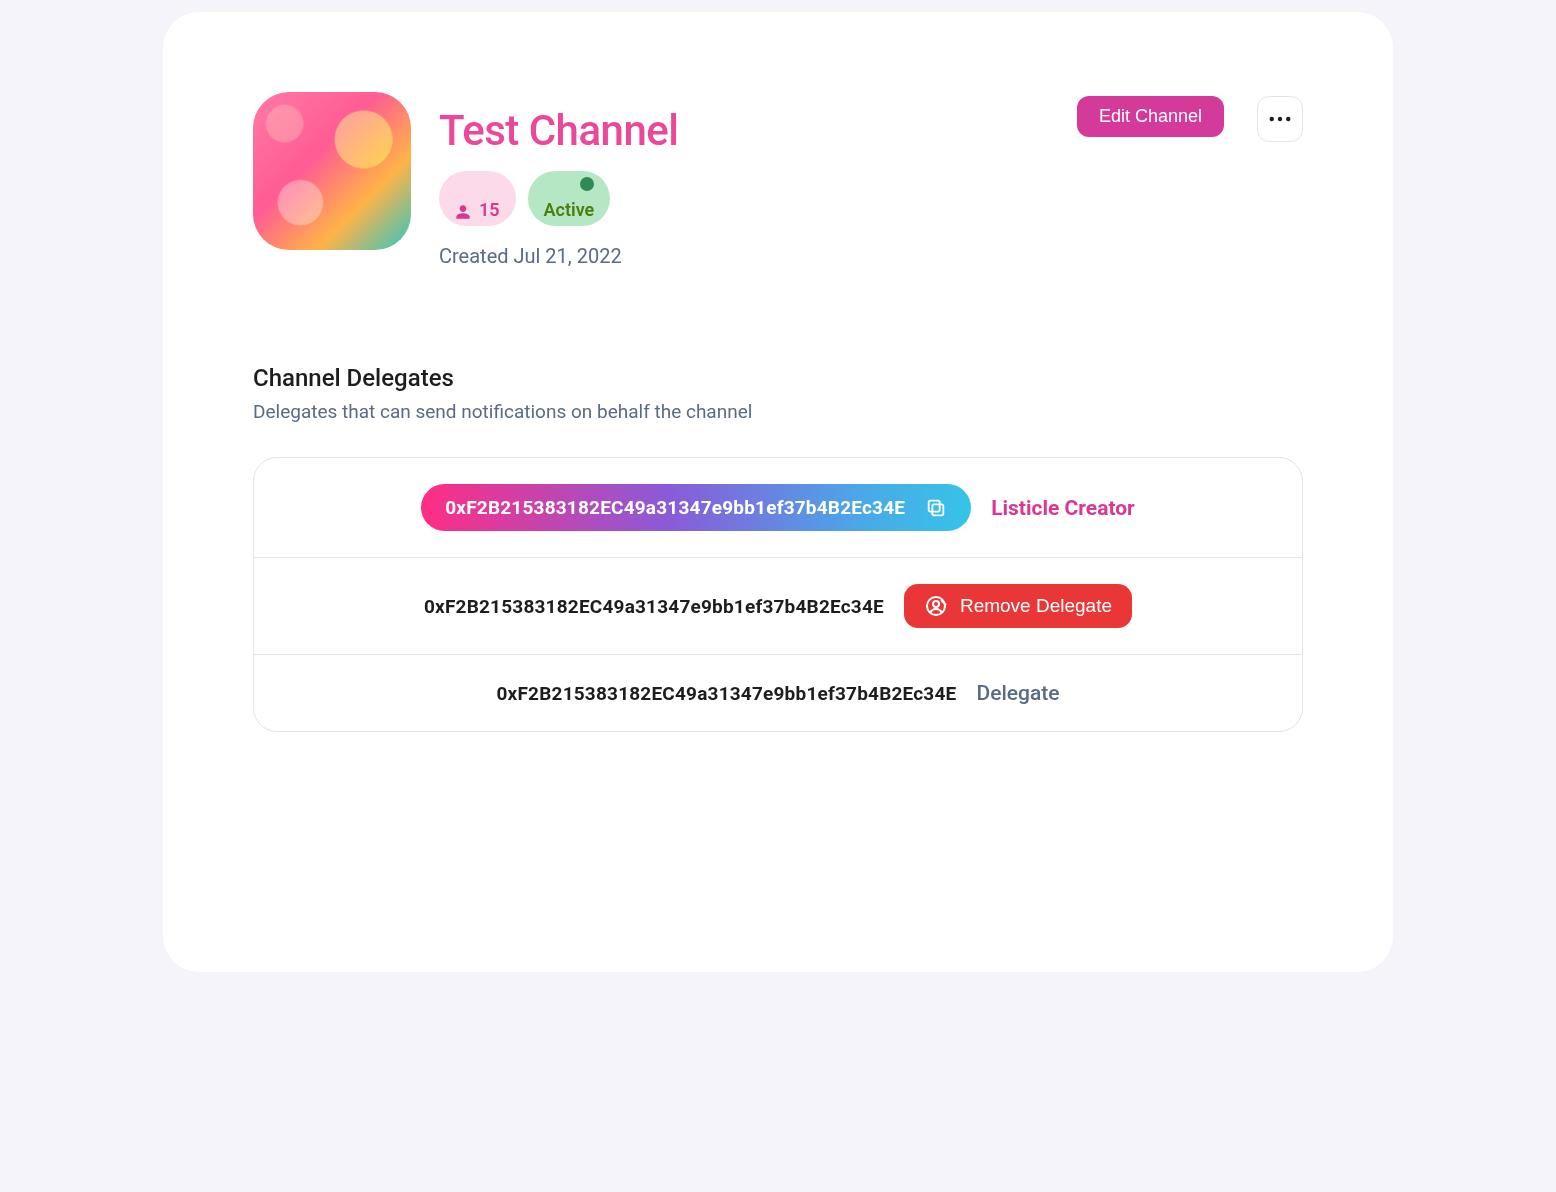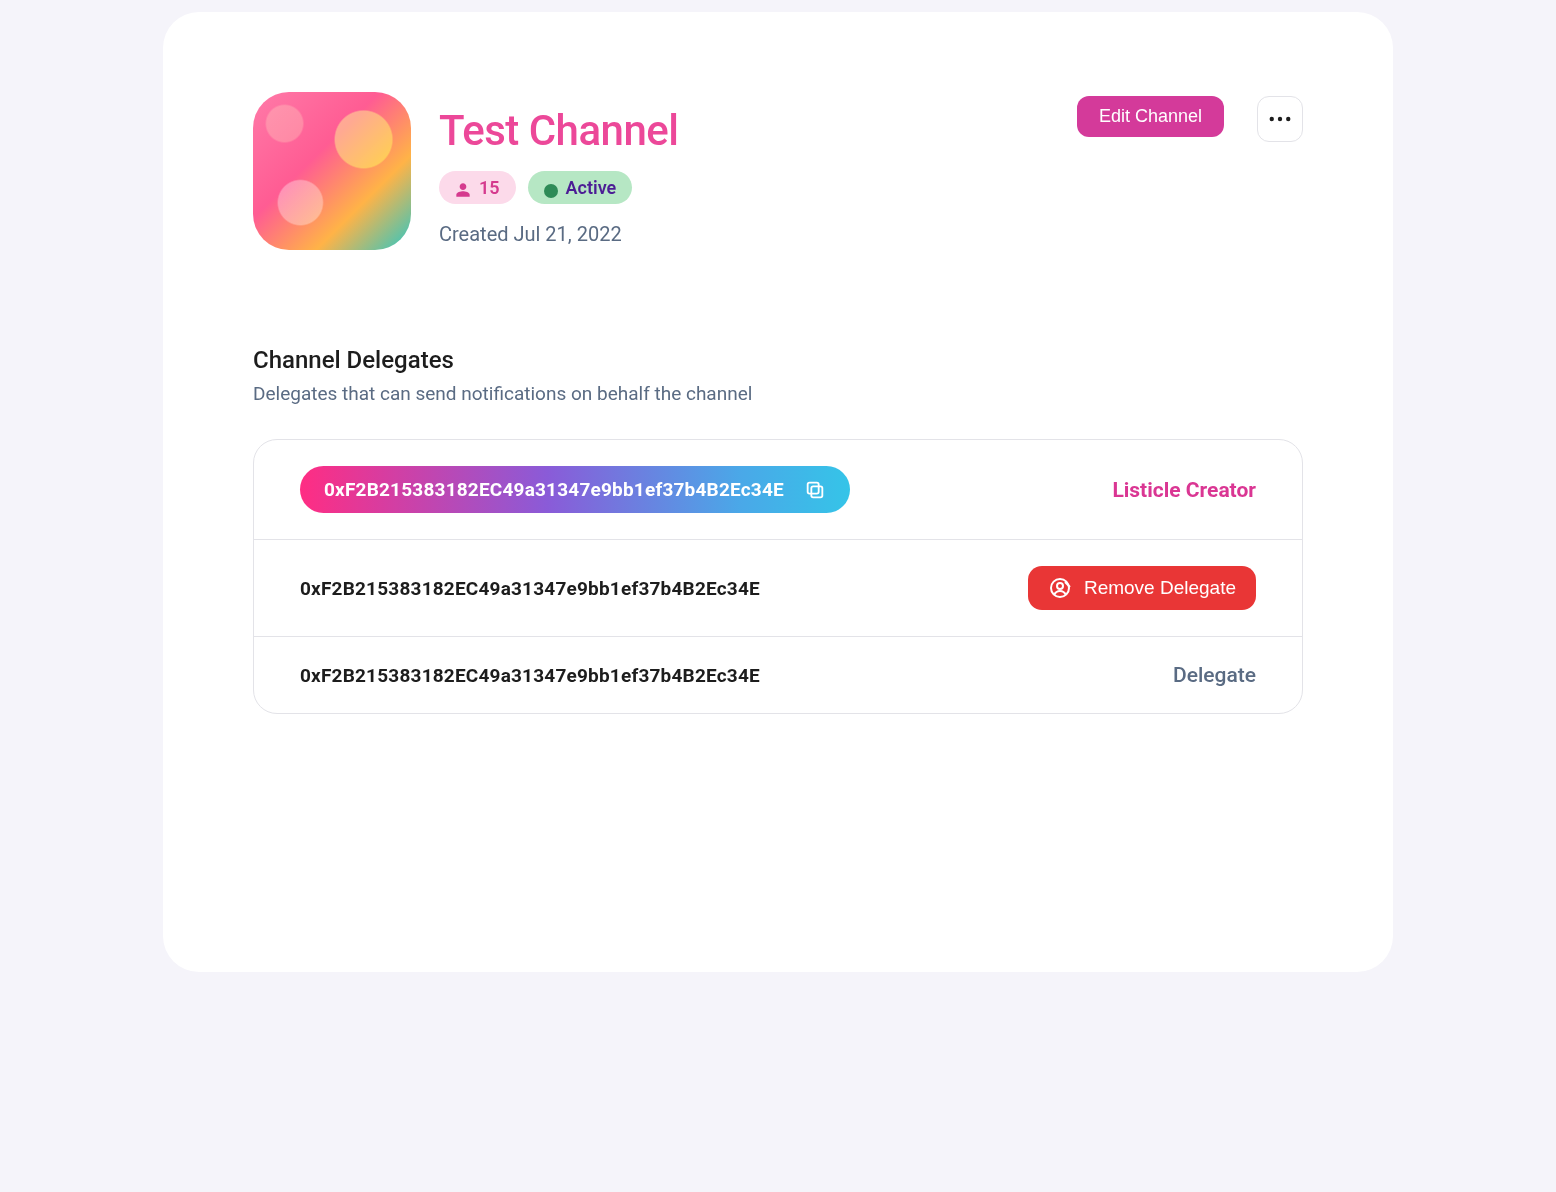--- a/index.html
+++ b/index.html
@@ -51,21 +51,21 @@
   .pills { display:flex; gap:12px; margin-bottom: 18px; }
   .pill {
     display:inline-flex; align-items:flex-end; gap:8px;
     border-radius: 999px;
     font-size: 18px;
     font-weight: 600;
     padding: 6px 16px;
   }
   .pill-members { background:#fcdaea; color:#d53a8e; }
   .pill-members svg { width:16px; height:16px; fill:#d53a8e; }
-  .pill-status { background:#b6e7c4; color:#4c1d95; }
+  .pill-status { background:#b6e7c4; color:#4d7c0f;flex-direction:column; }
   .pill-status .dot { width:14px; height:14px; border-radius:50%; background:#2e8b57; display:inline-block; }
   .created {
     color:#5a6b83; font-size:20px; font-weight:400;
   }
   .actions { display:flex; gap:33px; align-items:flex-start; padding-top:4px;}
   .btn-primary {
     background:#d43a9a; color:#fff; border:none;
     font-size:18px; font-weight:500;
     padding:10px 22px; border-radius:12px; cursor:pointer;
   }
@@ -79,21 +79,21 @@
     margin-top: 44px;
     color:#5a6b83; font-size:19px; line-height:1.45; max-width: 980px;
   }
   .section { margin-top: 96px; }
   .section h2 { font-size:24px; font-weight:500; color:#1d1d1d; margin-bottom:8px;}
   .section-sub { color:#5a6b83; font-size:19px; margin-bottom: 34px;}
   .delegates-box {
     border:1px solid #e3e3e8; border-radius:24px; overflow:hidden;
   }
   .delegate-row {
-    display:flex; align-items:center; justify-content:space-between;
+    display:flex; align-items:center; justify-content:center;
     padding: 26px 46px;
     border-top:1px solid #e3e3e8;
     gap:20px;
   }
   .delegate-row:first-child { border-top:none; }
   .addr-chip {
     display:inline-flex; align-items:center; gap:20px;
     background: linear-gradient(90deg, #ff2d83 0%, #8a5bd8 45%, #4aa8e8 80%, #35c4e8 100%);
     color:#fff; font-weight:700; font-size:19px;
     padding: 12px 24px; border-radius: 999px;

